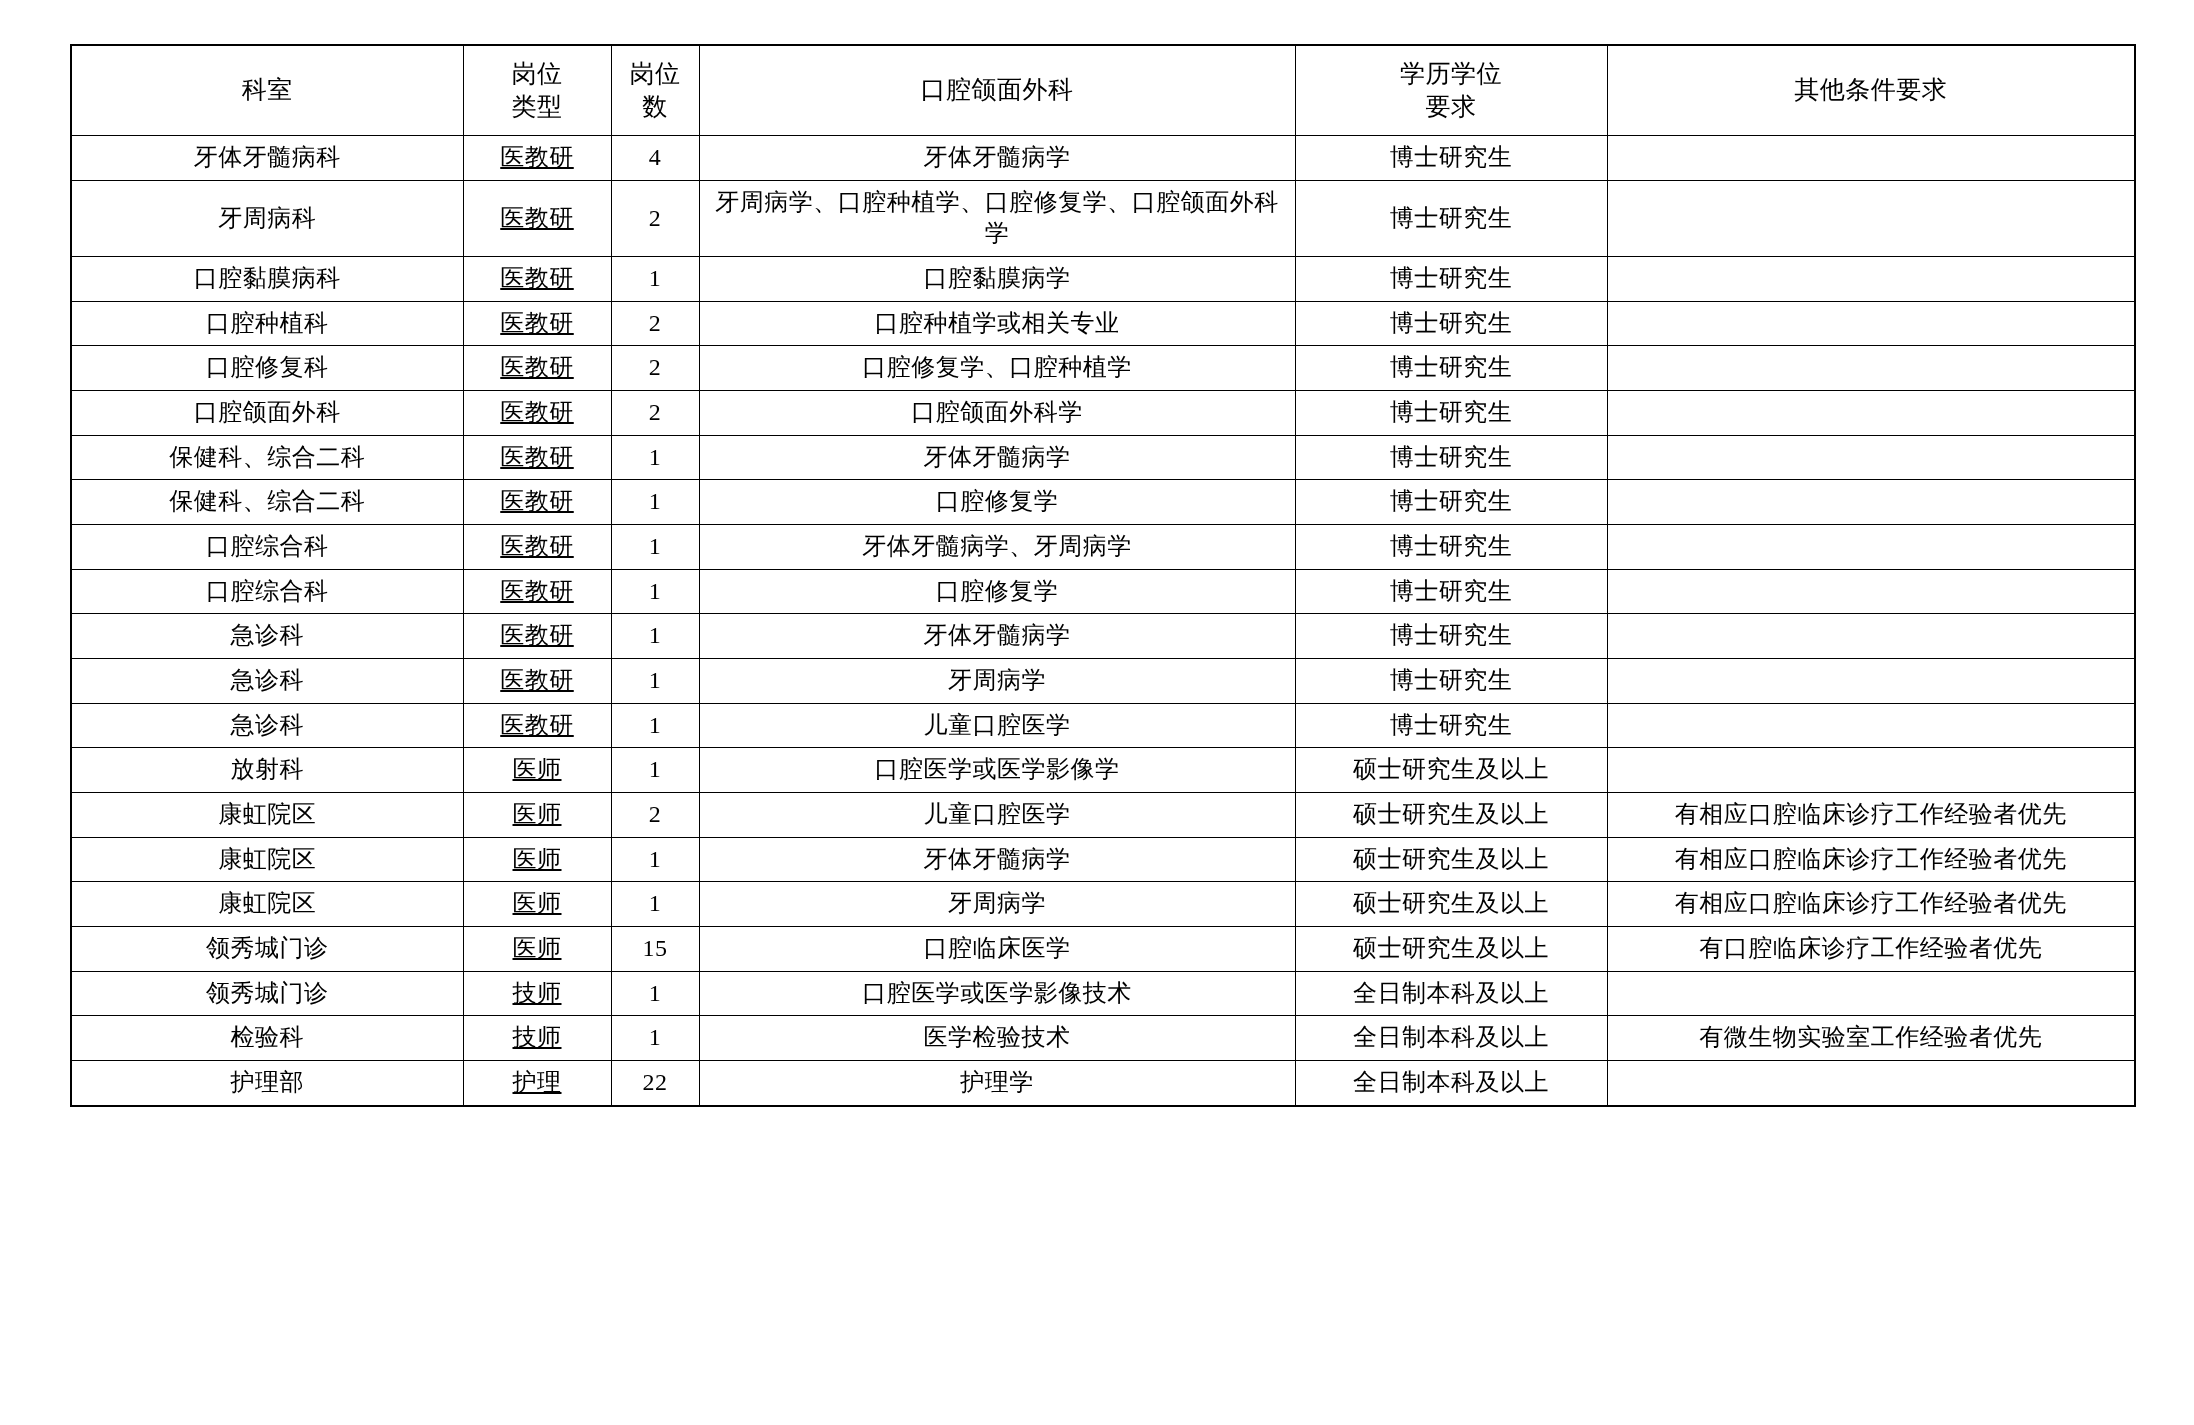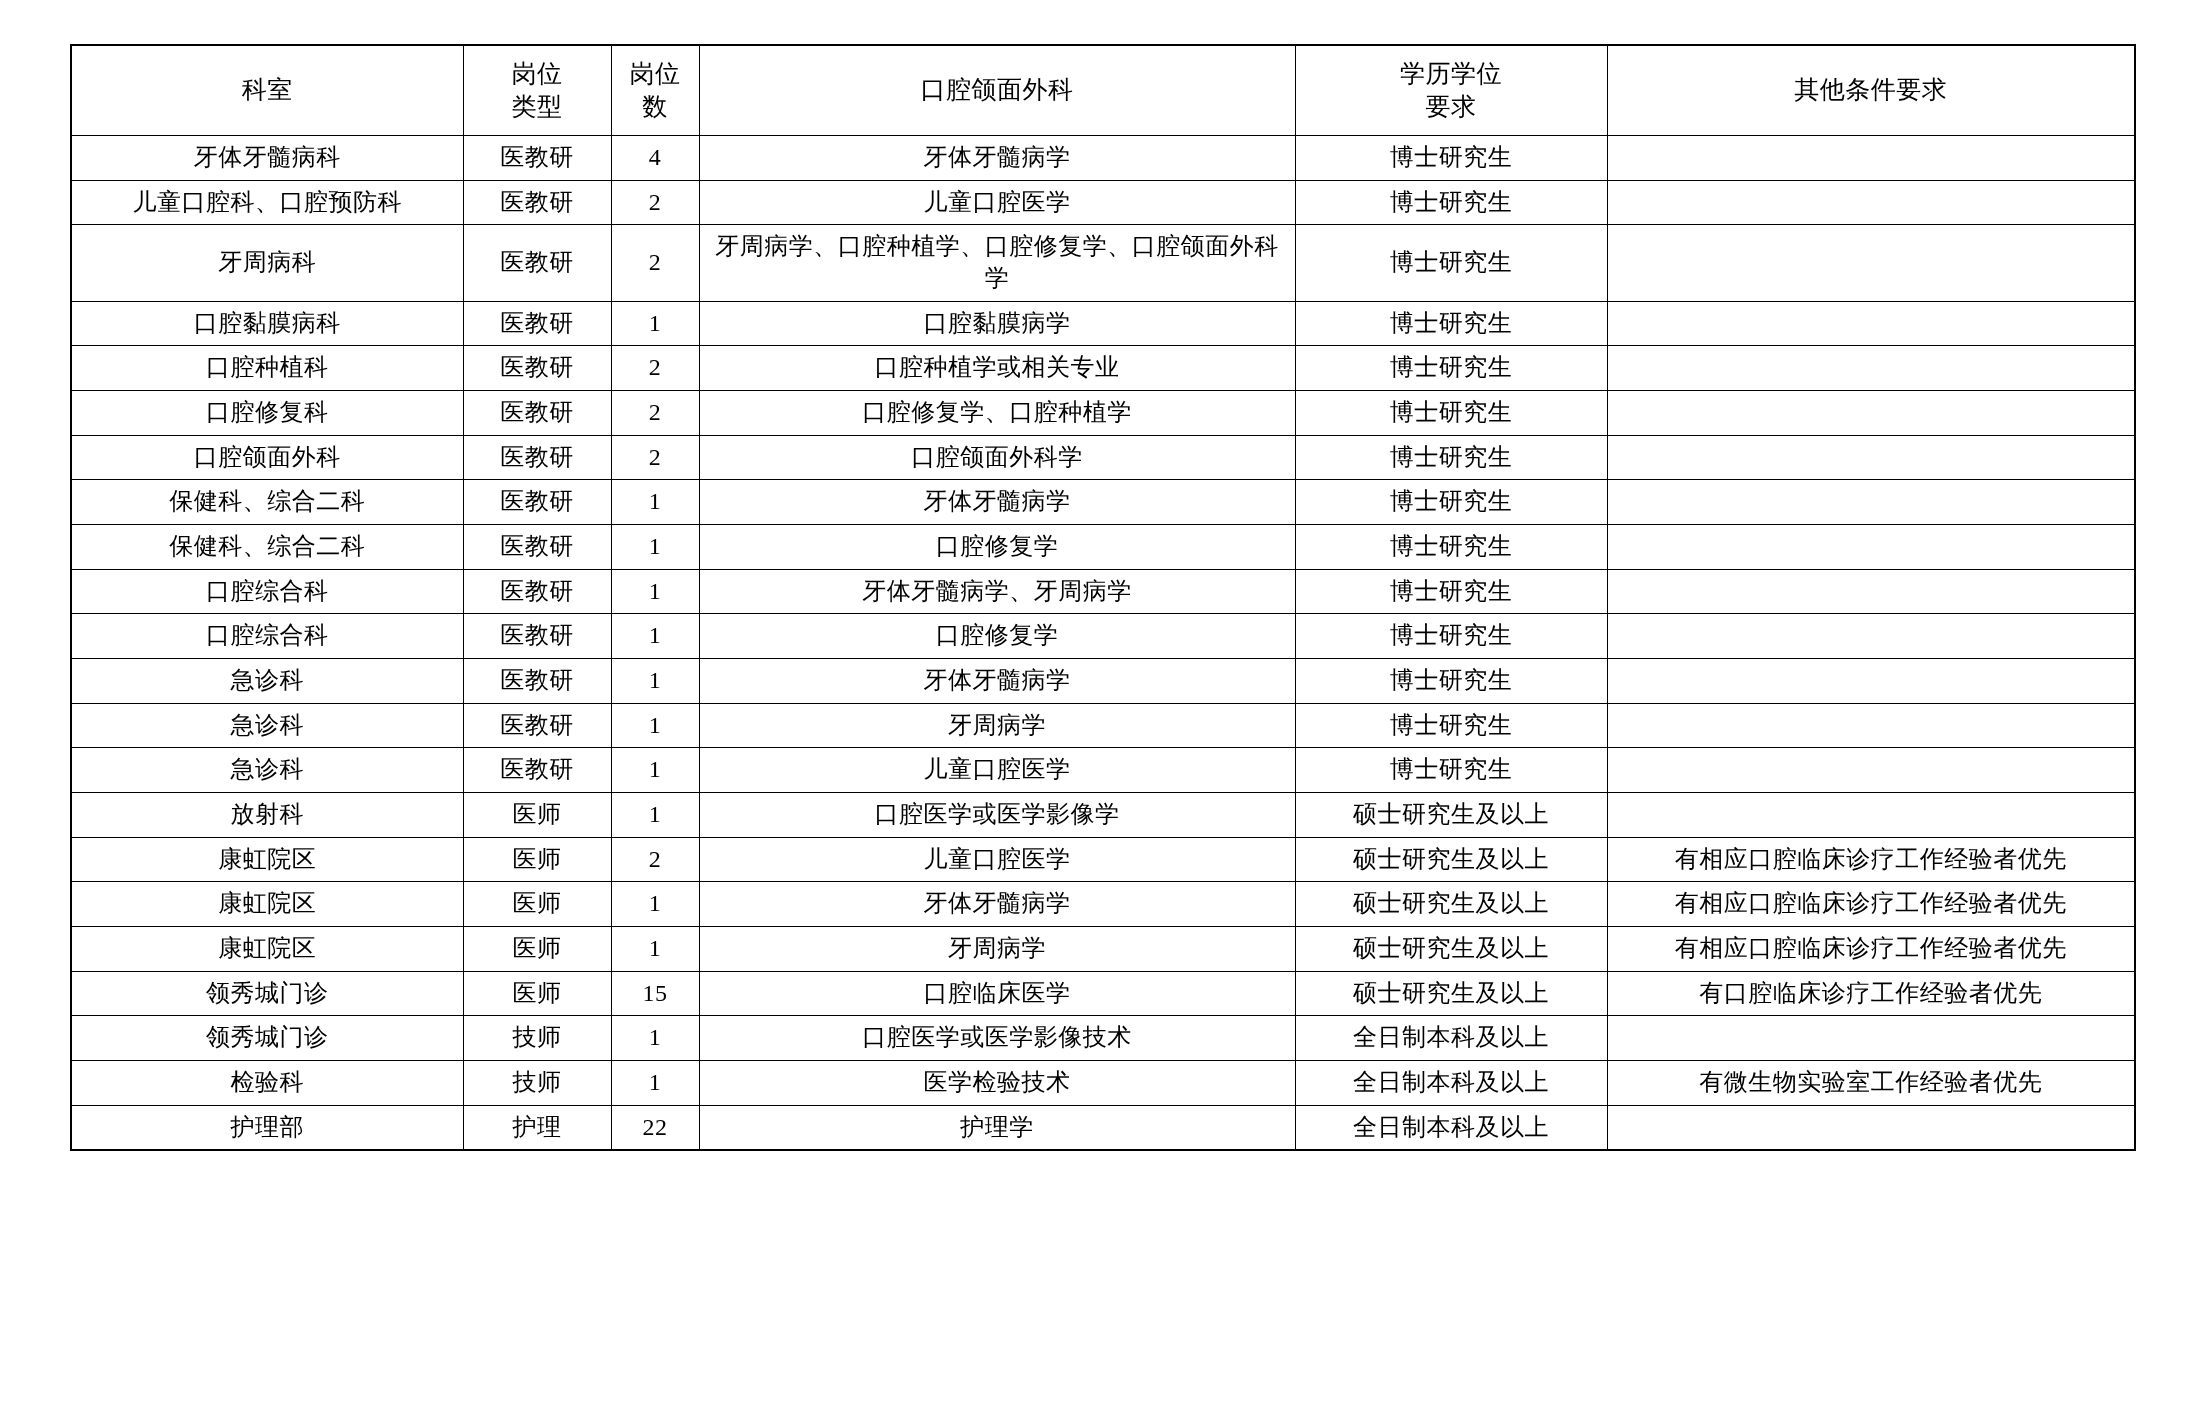--- a/index.html
+++ b/index.html
@@ -44,21 +44,21 @@
   }
   
   col.c0 { width: 392px; }
   col.c1 { width: 148px; }
   col.c2 { width: 88px; }
   col.c3 { width: 596px; }
   col.c4 { width: 312px; }
   col.c5 { width: 528px; }
 
   td.dept   { font-size: 24px; }
-  td.type   { font-size: 24px; }
+  td.type   { font-size: 24px; text-decoration: underline; }
   td.num    { font-size: 24px; }
   td.major  { font-size: 24px; }
   td.degree { font-size: 24px; }
   td.other  { font-size: 24px; }
 </style>
 </head>
 <body>
 
 <div class="page">
   <table class="jobs">
@@ -92,28 +92,20 @@
     <tbody id="tbody">
         <tr>
           <td class="dept">牙体牙髓病科</td>
           <td class="type">医教研</td>
           <td class="num">4</td>
           <td class="major">牙体牙髓病学</td>
           <td class="degree">博士研究生</td>
           <td class="other"></td>
         </tr>
         <tr>
-          <td class="dept">儿童口腔科、口腔预防科</td>
-          <td class="type">医教研</td>
-          <td class="num">2</td>
-          <td class="major">儿童口腔医学</td>
-          <td class="degree">博士研究生</td>
-          <td class="other"></td>
-        </tr>
-        <tr>
           <td class="dept">牙周病科</td>
           <td class="type">医教研</td>
           <td class="num">2</td>
           <td class="major">牙周病学、口腔种植学、口腔修复学、口腔颌面外科学</td>
           <td class="degree">博士研究生</td>
           <td class="other"></td>
         </tr>
         <tr>
           <td class="dept">口腔黏膜病科</td>
           <td class="type">医教研</td>

